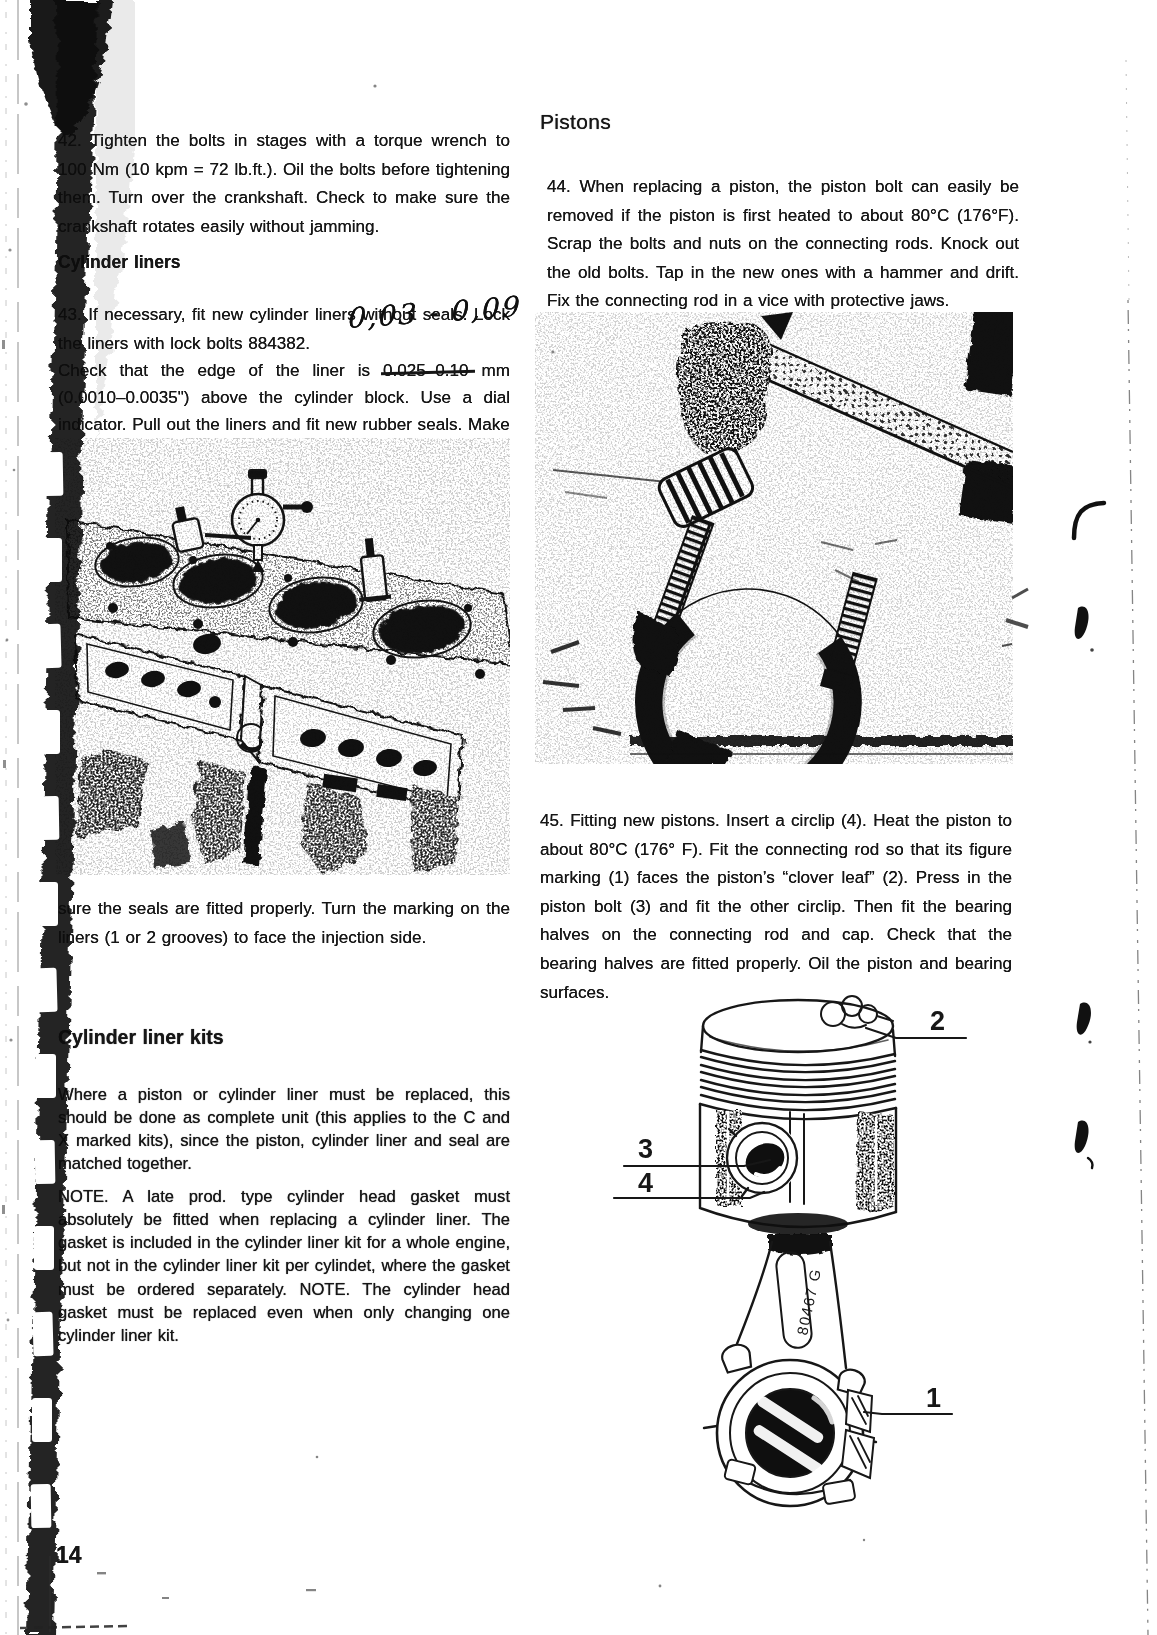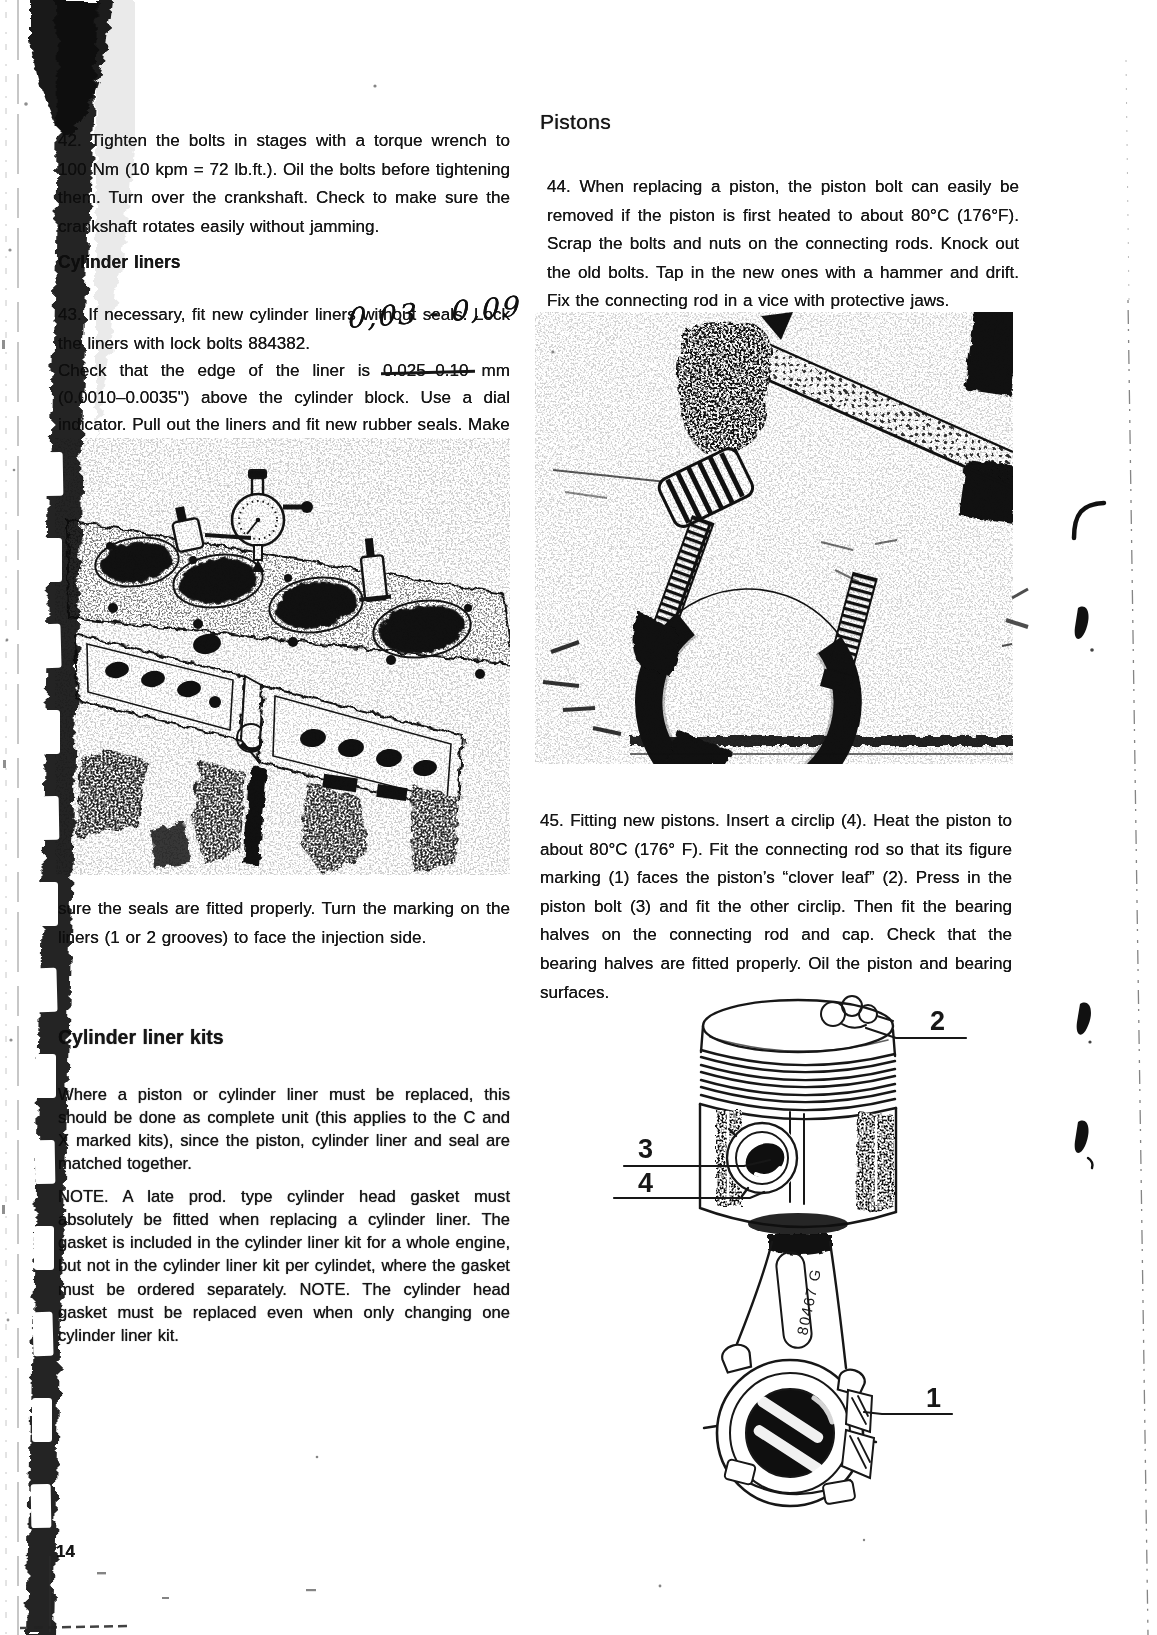--- a/index.html
+++ b/index.html
@@ -7,21 +7,21 @@
         font-family:"Liberation Sans",sans-serif;color:#161616;}
   .abs{position:absolute;}
   .txt{position:absolute;color:#161616;text-align:justify;text-shadow:0 0 .5px currentColor;
        word-spacing:1px;z-index:2;}
   .body17{font-size:17.1px;line-height:28.6px;}
   .check{font-size:17.1px;line-height:27px;}
   .tight{font-size:16.6px;line-height:23.3px;text-shadow:0 0 .8px currentColor;}
   .h-liners{font-size:17.5px;font-weight:bold;margin:0;}
   .h-kits{font-size:19.5px;font-weight:bold;margin:0;text-shadow:0 0 .8px currentColor;}
   .h-pistons{font-size:21px;font-weight:normal;letter-spacing:.3px;margin:0;text-shadow:0 0 .7px currentColor;}
-  .pagenum{font-size:17px;font-weight:bold;}
+  .pagenum{font-size:23px;font-weight:bold;}
   .handwritten{position:absolute;left:348px;top:296px;z-index:2;
        font-family:"DejaVu Serif",serif;font-style:italic;font-size:28px;letter-spacing:2px;
        transform:rotate(-4deg) skewX(-6deg);color:#101010;text-shadow:0 0 .6px currentColor;}
   .struck{position:relative;white-space:nowrap;}
   .struck::after{content:"";position:absolute;left:-2px;right:-6px;top:54%;height:2.6px;
        background:#161616;transform:rotate(-1.4deg);}
   figure{margin:0;padding:0;z-index:1;}
   svg{display:block;}
   .fig{position:absolute;z-index:1;filter:contrast(1.05);}
   .overlay-hi{z-index:6;pointer-events:none;}

